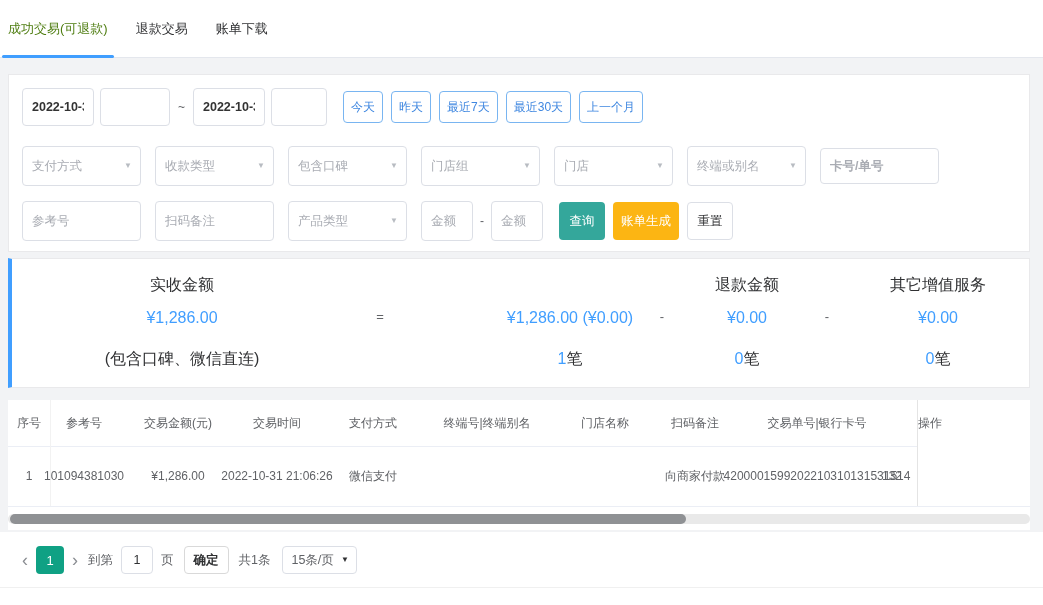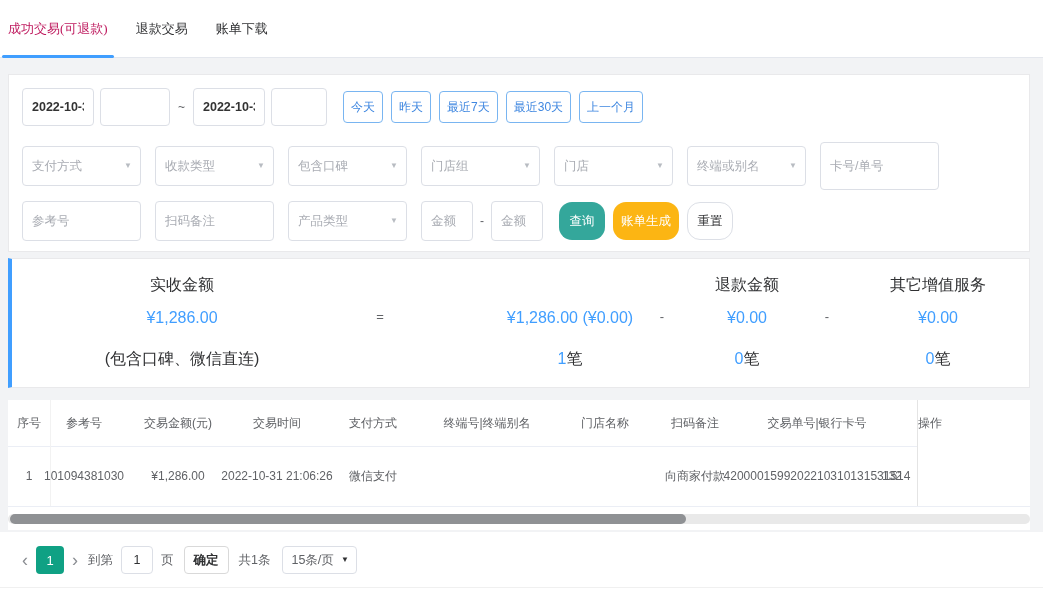--- a/index.html
+++ b/index.html
@@ -5,21 +5,21 @@
   * { margin:0; padding:0; box-sizing:border-box; }
   html,body { width:1043px; height:605px; background:#fff; overflow:hidden;
     font-family:"Liberation Sans","DejaVu Sans",sans-serif; color:#303133; }
   .app { position:relative; width:1043px; height:605px; }
 
   
   .tabbar { position:relative; height:58px; background:#fff; border-bottom:1px solid #e4e7ed;
     display:flex; align-items:center; padding-left:8px; }
   .tab { position:relative; height:100%; display:flex; align-items:center;
     margin-right:28px; font-size:13px; color:#303133; cursor:pointer; white-space:nowrap; }
-  .tab.active { color:#be185d;font-family:Liberation Serif, serif; }
+  .tab.active { color:#4d7c0f; }
   .tab.active::after { content:""; position:absolute; left:-6px; right:-6px; bottom:-1px;
     height:3px; background:#409eff; border-radius:2px; }
 
   
   .content { position:absolute; top:58px; left:0; width:1043px; height:474px; background:#f2f3f5; }
   .panel { position:absolute; left:8px; width:1022px; background:#fff; border:1px solid #e9e9eb; }
 
   
   .filter-panel { top:16px; height:178px; }
   .frow { display:flex; align-items:center; padding-left:13px; }
@@ -37,21 +37,21 @@
   .qbtn { height:32px; margin-left:8px; padding:0 7px; background:#fff; border:1px solid #79b5f1;
     border-radius:4px; color:#3f87e0; font-size:12px; cursor:pointer; white-space:nowrap; }
   .qbtn:first-of-type { margin-left:10px; }
   .sel { position:relative; width:119px; height:40px; border:1px solid #dcdfe6; border-radius:4px;
     background:#fff; font-size:12.5px; color:#a9acb3; line-height:38px; padding:0 22px 0 9px;
     margin-right:14px; cursor:pointer; white-space:nowrap; overflow:hidden; }
   .caret { position:absolute; right:8px; top:0; line-height:38px; font-size:8px; color:#b8bcc2; }
   .winp { width:119px; margin-right:14px; }
   .amt { width:52px; margin-right:0; }
   .amt-sep { margin:0 7px; color:#606266; font-size:12px; }
-  .btn { height:38px; border:none; border-radius:13px; font-size:12.5px; cursor:pointer;
+  .btn { height:38px; border:none; border-radius:4px; font-size:12.5px; cursor:pointer;
     font-family:"Liberation Sans","DejaVu Sans",sans-serif; }
   .btn-query { width:46px; margin-left:16px; background:#34a79b; color:#fff; }
   .btn-bill  { width:66px; margin-left:8px;  background:#fcb513; color:#fff; }
   .btn-reset { width:46px; margin-left:8px;  background:#fff; color:#303133; border:1px solid #dcdfe6; }
 
   
   .summary-panel { top:200px; height:130px; border-left:4px solid #409eff; }
   .scol { position:absolute; transform:translateX(-50%); text-align:center; white-space:nowrap; }
   .blue { color:#409eff; }
   .dark { color:#303133; }
@@ -138,21 +138,21 @@
           <span class="caret">▼</span>
         </div>
         <div class="sel">
           <span>门店</span>
           <span class="caret">▼</span>
         </div>
         <div class="sel">
           <span>终端或别名</span>
           <span class="caret">▼</span>
         </div>
-        <input class="inp winp" style="height: 48px;" placeholder="卡号/单号">
+        <input class="inp winp" style="height: 36px; font-weight: bold;" placeholder="卡号/单号">
       </div>
 
       <div class="frow row-actions">
         <input class="inp winp" style="height: 40px;" placeholder="参考号">
         <input class="inp winp" style="height: 40px;" placeholder="扫码备注">
         <div class="sel">
           <span>产品类型</span>
           <span class="caret">▼</span>
         </div>
         <input class="inp amt" style="height: 40px;" placeholder="金额">

